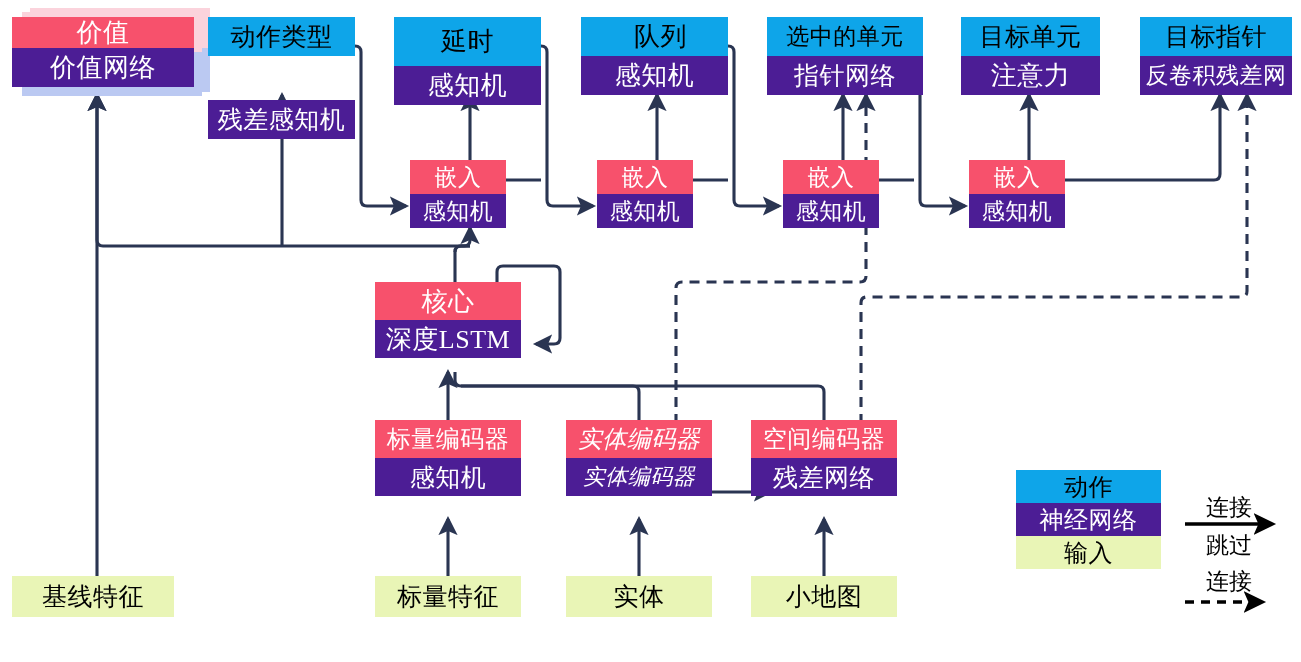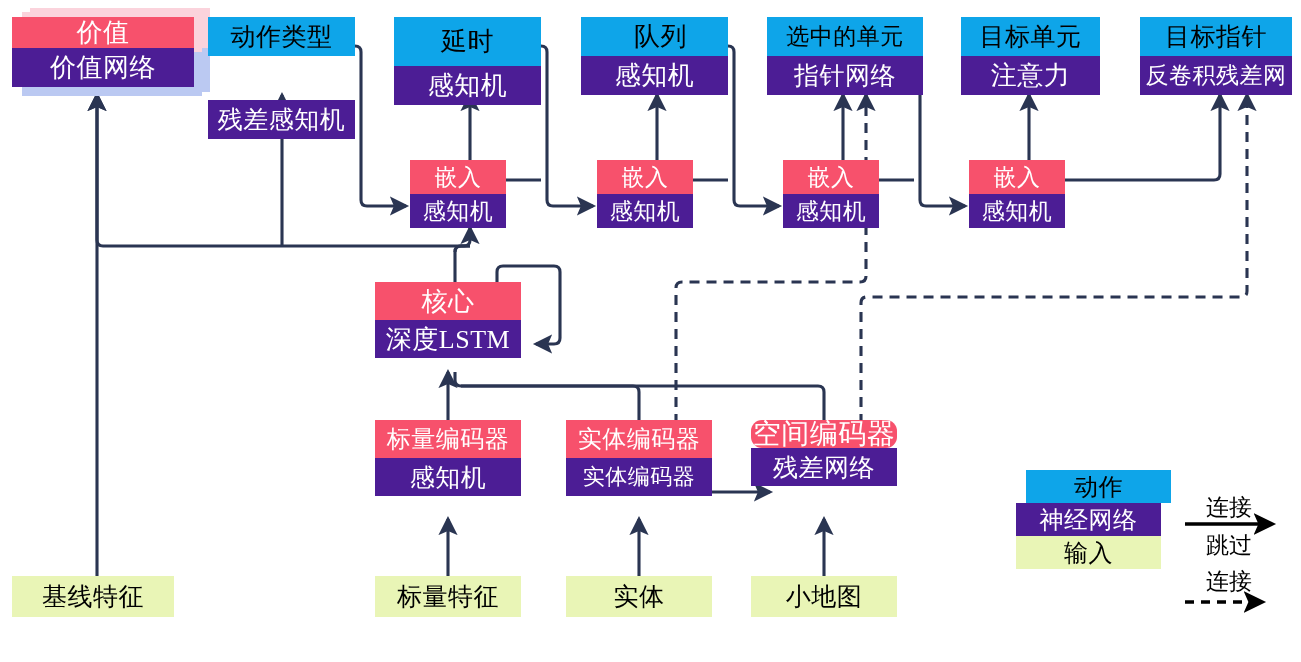--- a/index.html
+++ b/index.html
@@ -161,37 +161,37 @@
   <div class="node" style="left:375px;top:282px;width:146px;">
     <div class="cell c-output" style="height:38px;font-size:26px;">核心</div>
     <div class="cell c-nn" style="height:38px;font-size:26px;">深度LSTM</div>
   </div>
 
   <div class="node" style="left:375px;top:420px;width:146px;">
     <div class="cell c-output" style="height:38px;font-size:24px;">标量编码器</div>
     <div class="cell c-nn" style="height:38px;font-size:25px;">感知机</div>
   </div>
 
-  <div class="node" style="left:566px;top:420px;width:146px;">
+  <div class="node" style="left:566px;top:420px;width:146px;font-style:italic;">
     <div class="cell c-output" style="height:38px;font-size:24px;">实体编码器</div>
     <div class="cell c-nn" style="height:38px;font-size:22px;">实体编码器</div>
   </div>
 
   <div class="node" style="left:751px;top:420px;width:146px;">
-    <div class="cell c-output" style="height:28px;font-size:28px;border-radius:11px;">空间编码器</div>
+    <div class="cell c-output" style="height:38px;font-size:24px;">空间编码器</div>
     <div class="cell c-nn" style="height:38px;font-size:25px;">残差网络</div>
   </div>
 
   <div class="node cell c-input" style="left:12px;top:576px;width:162px;height:41px;font-size:25px;">基线特征</div>
   <div class="node cell c-input" style="left:375px;top:576px;width:146px;height:41px;font-size:25px;">标量特征</div>
   <div class="node cell c-input" style="left:566px;top:576px;width:146px;height:41px;font-size:25px;">实体</div>
   <div class="node cell c-input" style="left:751px;top:576px;width:146px;height:41px;font-size:25px;">小地图</div>
 
   <div id="legend" style="left:1016px;top:470px;">
-    <div class="cell c-action" style="height:33px;font-size:24px;margin-left:10px;">动作</div>
+    <div class="cell c-action" style="height:33px;font-size:24px;">动作</div>
     <div class="cell c-nn" style="height:33px;font-size:24px;">神经网络</div>
     <div class="cell c-input" style="height:33px;font-size:24px;">输入</div>
   </div>
 
   <div class="leg-label" style="left:1192px;top:492px;width:74px;">连接</div>
   <div class="leg-label" style="left:1192px;top:530px;width:74px;">跳过</div>
   <div class="leg-label" style="left:1192px;top:566px;width:74px;">连接</div>
 
 </div>
 

